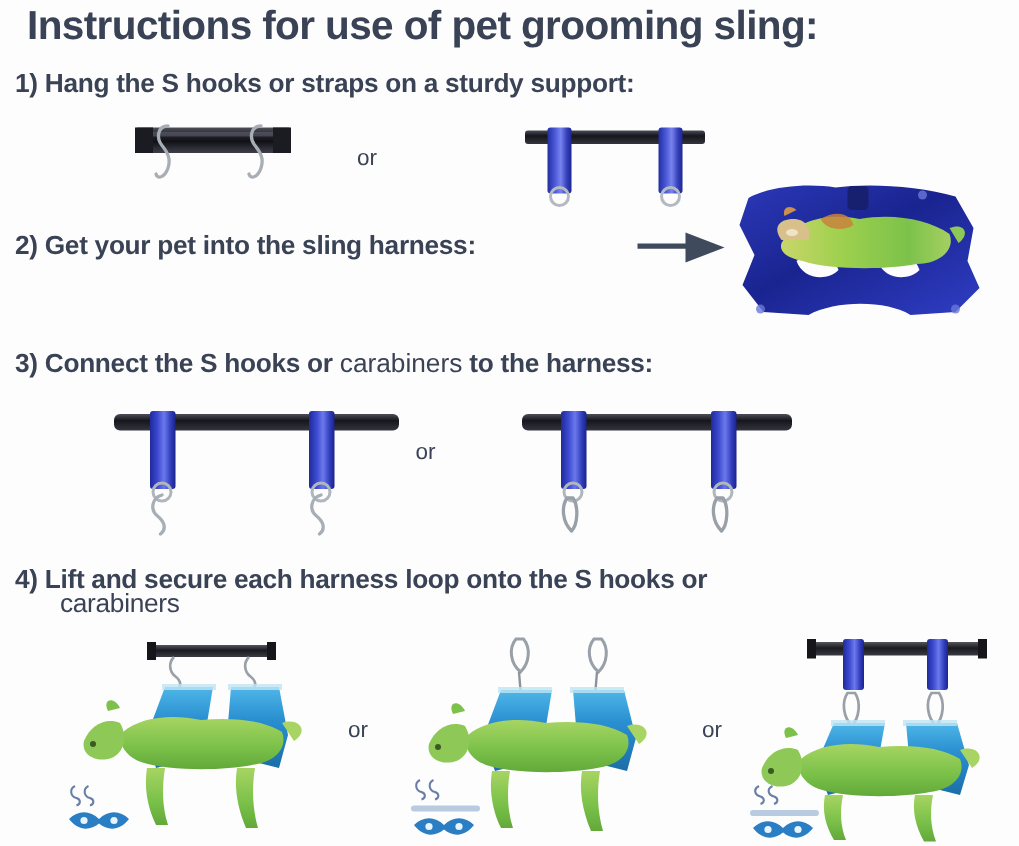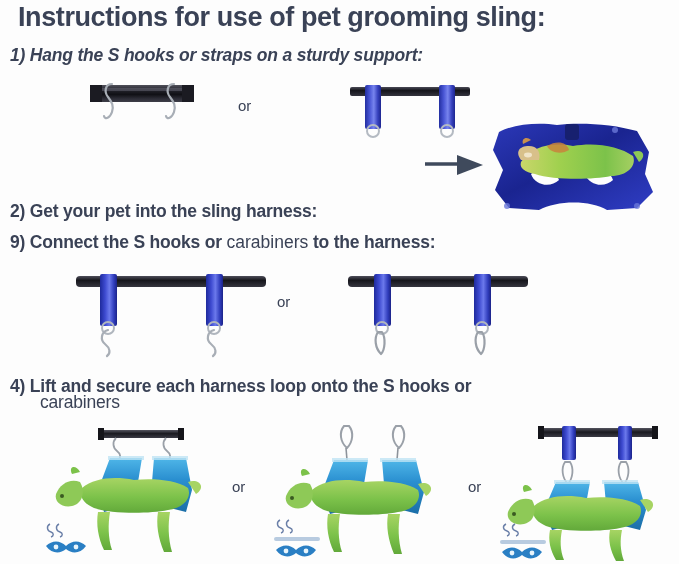--- a/index.html
+++ b/index.html
@@ -31,21 +31,21 @@
   .arrow{position:absolute;}
   svg{display:block;overflow:visible;}
 </style>
 </head>
 <body>
 
 <div class="page">
 
   <div class="title">Instructions for use of pet grooming sling:</div>
 
-  <div class="step" style="left:10px;top:45px;font-style:italic;">1) Hang the S hooks or straps on a sturdy support:</div>
+  <div class="step" style="left:10px;top:45px;">1) Hang the S hooks or straps on a sturdy support:</div>
 
   <div style="position:absolute;left:88px;top:80px;width:110px;height:55px;">
     <svg width="110" height="55" viewBox="0 0 110 55">
       <defs>
         <linearGradient id="barg1" x1="0" y1="0" x2="0" y2="1">
           <stop offset="0%" stop-color="#50505a"></stop>
           <stop offset="30%" stop-color="#23232c"></stop>
           <stop offset="55%" stop-color="#101015"></stop>
           <stop offset="80%" stop-color="#2c2c36"></stop>
           <stop offset="100%" stop-color="#3e3e48"></stop>
@@ -81,21 +81,21 @@
         </linearGradient>
       </defs>
       <rect x="2" y="7" width="120" height="9" rx="2" fill="url(#barg2)"></rect>
       <rect x="17" y="5" width="16" height="44" rx="2" fill="url(#strapg1)"></rect>
       <rect x="91" y="5" width="16" height="44" rx="2" fill="url(#strapg1)"></rect>
       <circle cx="25" cy="51" r="6" stroke="#b4bac2" stroke-width="2" fill="none"></circle>
       <circle cx="99" cy="51" r="6" stroke="#b4bac2" stroke-width="2" fill="none"></circle>
     </svg>
   </div>
 
-  <div class="step" style="left:10px;top:153px;margin-top:48px;">2) Get your pet into the sling harness:</div>
+  <div class="step" style="left:10px;top:153px;">2) Get your pet into the sling harness:</div>
 
   <div class="arrow" style="left:425px;top:152px;">
     <svg width="60" height="26" viewBox="0 0 60 26">
       <path d="M0 12 L34 12" stroke="#3f4a5c" stroke-width="3.5"></path>
       <path d="M32 3 L58 13 L32 23 Z" fill="#3f4a5c"></path>
     </svg>
   </div>
 
   <div style="position:absolute;left:487px;top:122px;width:176px;height:92px;">
     <svg width="176" height="92" viewBox="0 0 176 92">
@@ -127,21 +127,21 @@
       <ellipse cx="41" cy="33" rx="4" ry="2.4" fill="#f0e4c8"></ellipse>
       <path d="M60 24 C70 18, 80 20, 82 28 C76 32, 64 32, 60 24 Z" fill="#c9833c" opacity="0.85"></path>
       <path d="M146 30 C156 26, 160 34, 152 40 Z" fill="#8ec957"></path>
       <circle cx="20" cy="84" r="3" fill="#6a78d8" opacity="0.8"></circle>
       <circle cx="150" cy="84" r="3" fill="#6a78d8" opacity="0.8"></circle>
       <circle cx="128" cy="8" r="3" fill="#6a78d8" opacity="0.8"></circle>
     </svg>
   </div>
 
   <div class="step" style="left:10px;top:232px;">
-    <span>9) Connect the S hooks or </span><span class="light">carabiners</span><span> to the harness:</span>
+    <span>3) Connect the S hooks or </span><span class="light">carabiners</span><span> to the harness:</span>
   </div>
 
   <div style="position:absolute;left:76px;top:268px;width:190px;height:90px;">
     <svg width="190" height="90" viewBox="0 0 190 90">
       <defs>
         <linearGradient id="barg3" x1="0" y1="0" x2="0" y2="1">
           <stop offset="0%" stop-color="#4e4e5a"></stop>
           <stop offset="40%" stop-color="#16161c"></stop>
           <stop offset="100%" stop-color="#35353f"></stop>
         </linearGradient>

